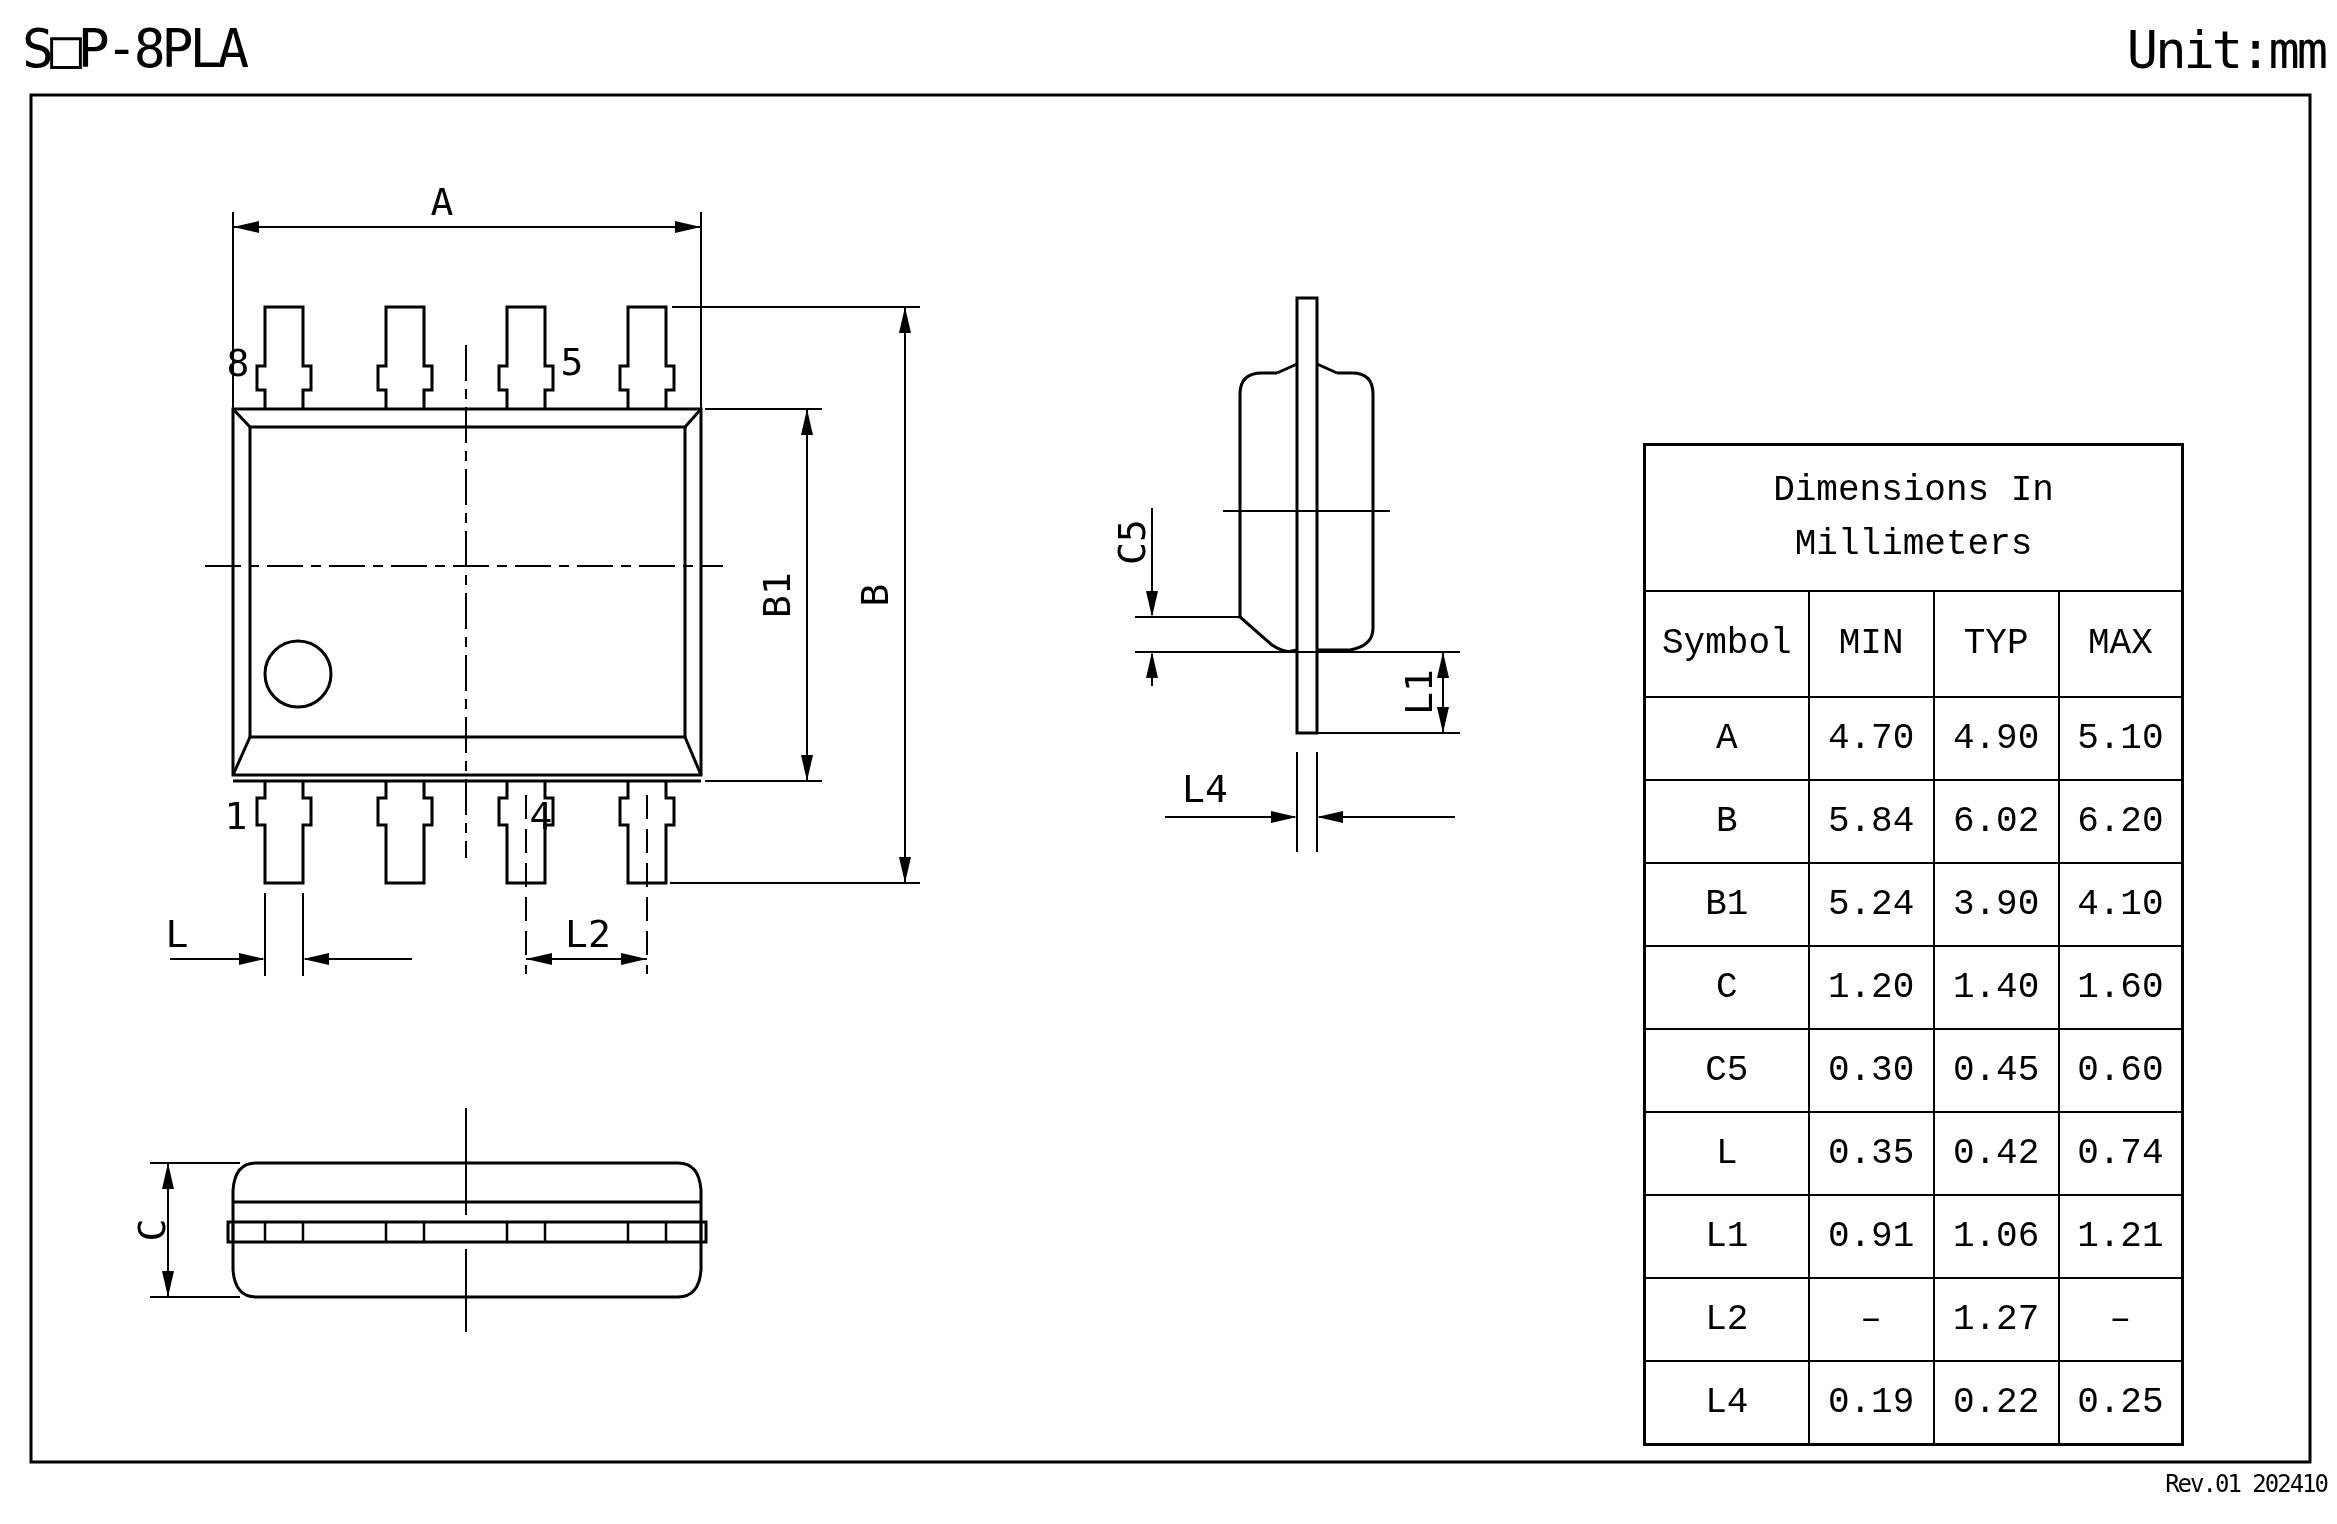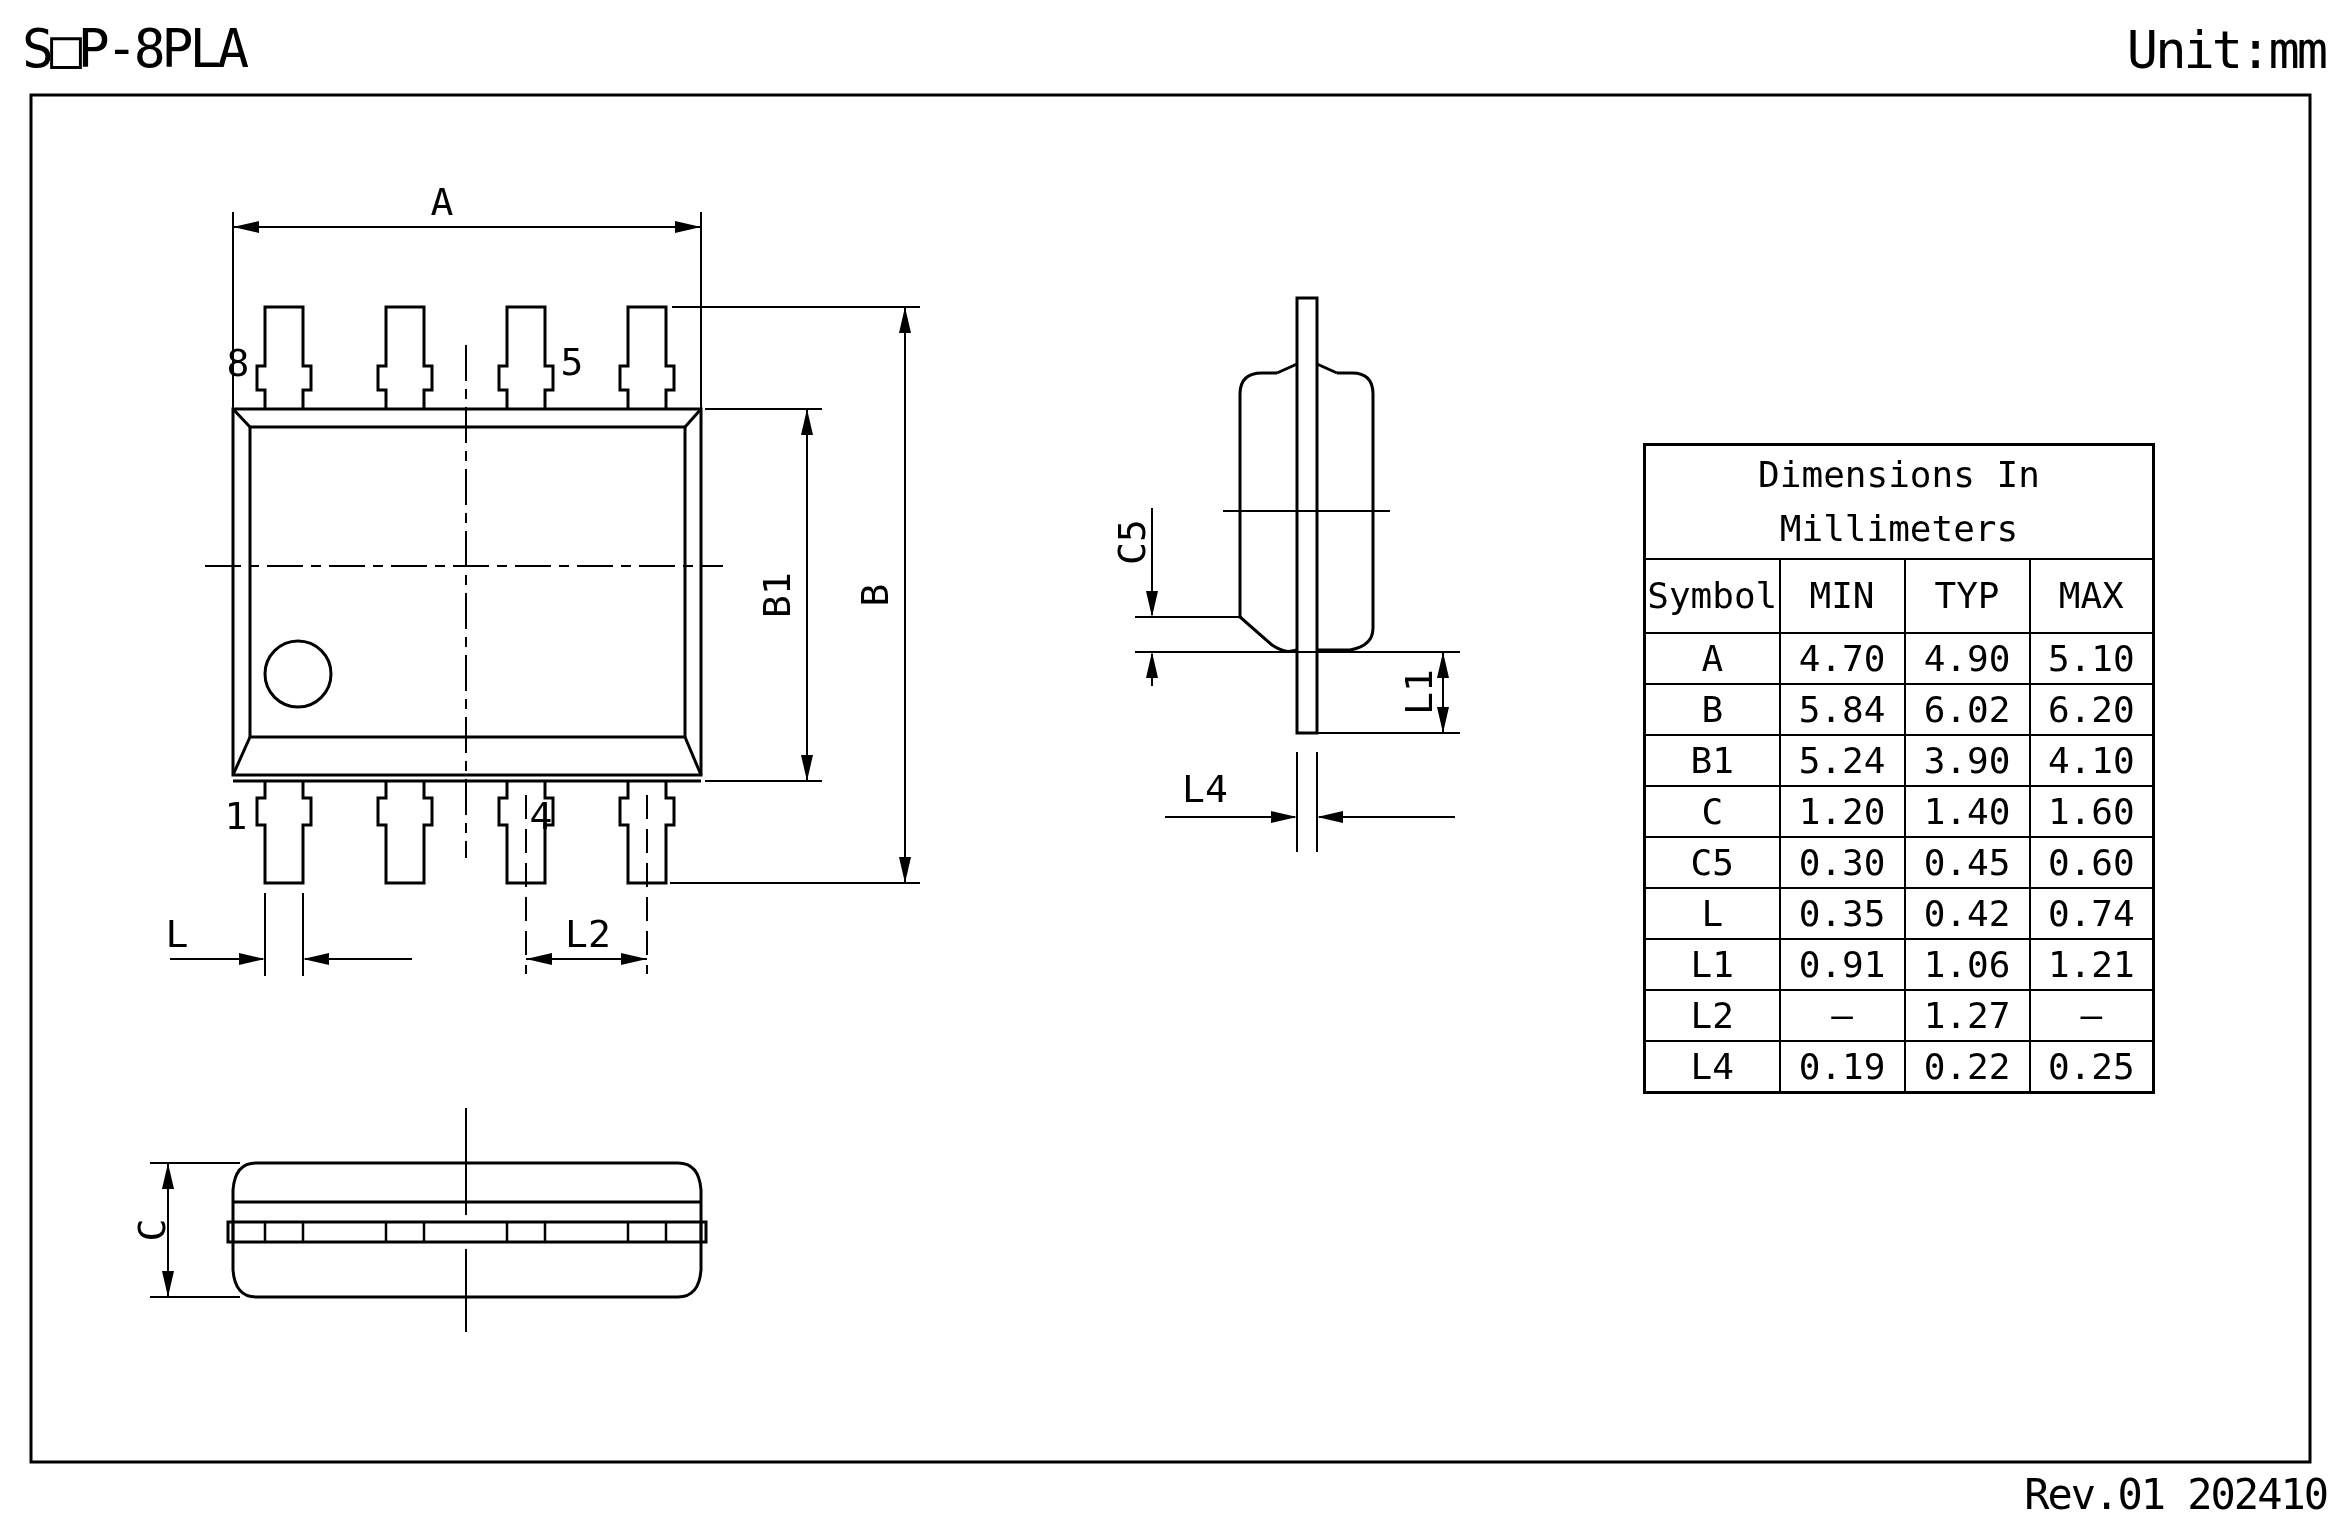--- a/index.html
+++ b/index.html
@@ -3,26 +3,26 @@
 <meta charset="utf-8">
 <style>
   html,body{margin:0;padding:0;background:#fff;}
   #canvas{position:relative;width:2337px;height:1524px;background:#ffffff;overflow:hidden;
           font-family:"DejaVu Sans Mono", monospace;color:#000;}
   #drawing{position:absolute;left:0;top:0;}
   svg text{font-family:"DejaVu Sans Mono", monospace;fill:#000;}
   .corner-text{position:absolute;white-space:pre;}
   #page-title{left:22px;top:18px;font-size:53px;letter-spacing:-4px;}
   #unit-label{right:12px;top:20px;font-size:52px;letter-spacing:-3px;text-align:left;}
-  #rev-label{right:10px;top:1470px;font-size:42px;letter-spacing:-2px;text-align:right;}
+  #rev-label{right:10px;top:1470px;font-size:24px;letter-spacing:-2px;text-align:right;}
   table.dim-table{position:absolute;left:1643px;top:443px;border-collapse:collapse;
         table-layout:fixed;font-size:36px;line-height:1;}
   table.dim-table{border:3px solid #000;}
   table.dim-table td,table.dim-table th{border:2px solid #000;text-align:center;
-        vertical-align:middle;padding:0;font-weight:normal;overflow:hidden;}
+        vertical-align:middle;padding:16px;font-weight:normal;overflow:hidden;font-family:Liberation Mono, monospace;}
   td.tbl-title{height:112px;font-size:36px;}
   td.tbl-title div{line-height:1.5;}
   tr.hdr th{height:72px;}
   tr.datarow td{height:49px;}
 </style>
 </head>
 <body>
 
 <div id="canvas">
 

